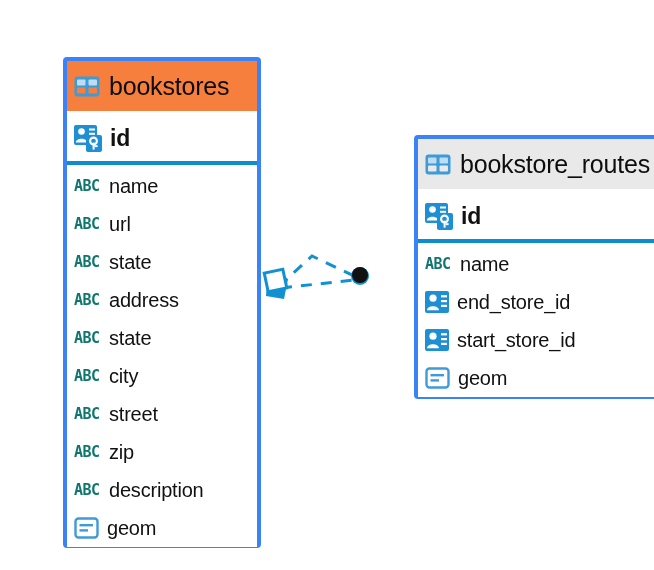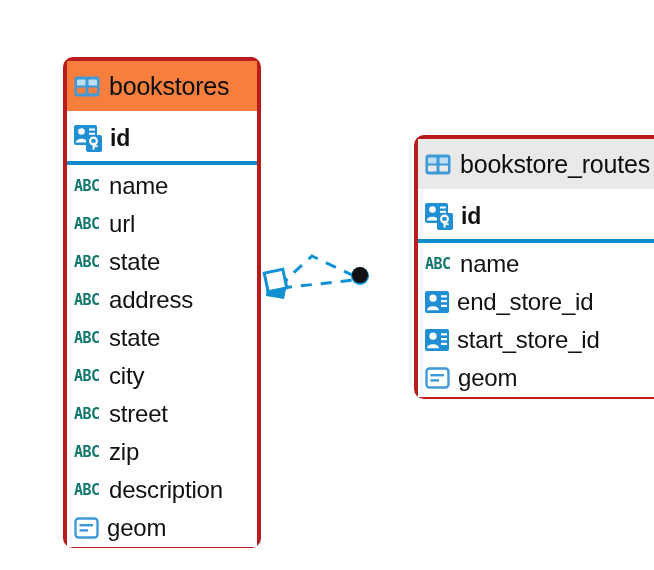--- a/index.html
+++ b/index.html
@@ -20,22 +20,22 @@
     left: 0; top: 0;
     width: 654px;
     height: 570px;
   }
 
   
   .entity {
     position: absolute;
     box-sizing: border-box;
     background: #ffffff;
-    border: 4px solid #b91c1c;
-    border-radius: 10px;
+    border: 4px solid #3b82f6;
+    border-radius: 4px;
   }
   #entity-bookstores {
     left: 63px;
     top: 57px;
     width: 198px;
     height: 491px;
   }
   #entity-bookstore_routes {
     left: 367px;
     top: 135px;
@@ -78,21 +78,21 @@
     display: flex;
     align-items: center;
     box-sizing: border-box;
     height: 38px;
     padding: 0 13px 0 7px;
     gap: 8px;
   }
   .row.key-row { height: 46px; }
 
   .row-label {
-    font-size: 24px;
+    font-size: 20px;
     color: #111111;
     white-space: nowrap;
     line-height: 1;
     letter-spacing: -0.2px;
   }
   .row-label.bold { font-weight: bold; font-size: 23px; }
 
   
   .icon {
     flex: 0 0 auto;

